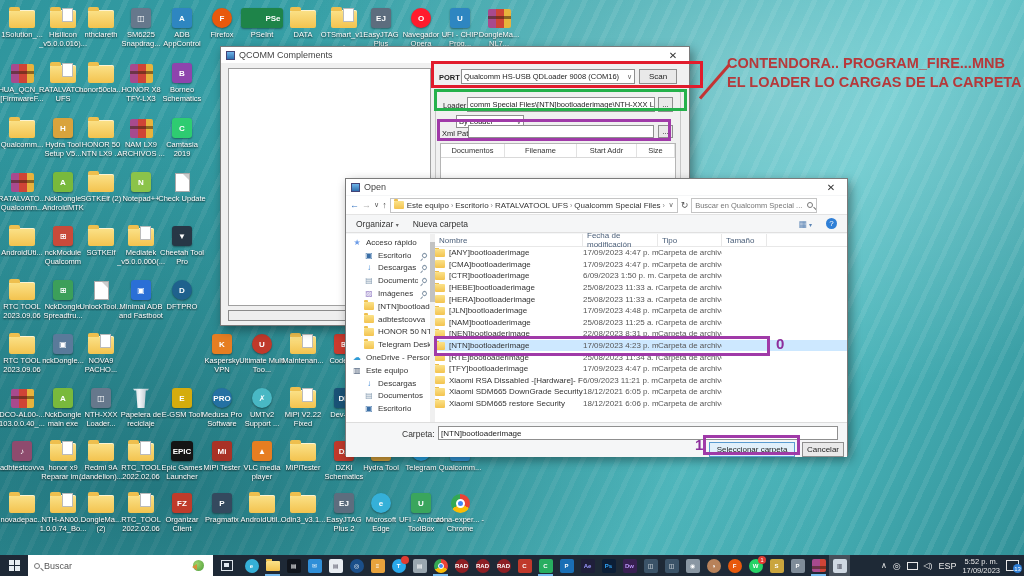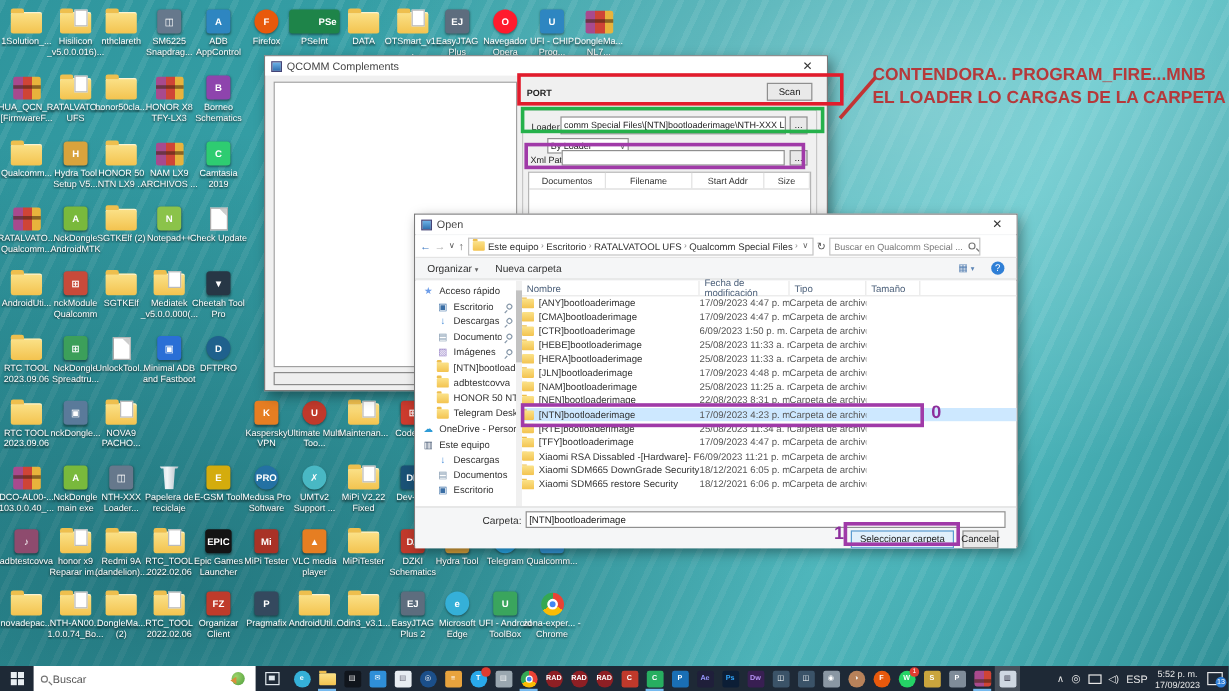--- a/index.html
+++ b/index.html
@@ -612,20 +612,24 @@
 
 <div class="win" id="qcomm">
   <div class="titlebar">
     <span class="appico"></span>
     <span>QCOMM Complements</span>
     <span class="closeX">✕</span>
   </div>
   <div class="qlist"></div>
 
   <span class="qlabel" style="left:218px;top:26px;font-weight:bold;">PORT</span>
+  <div class="field combo" style="left:240px;top:22px;width:174px;height:15px;">
+    <span>Qualcomm HS-USB QDLoader 9008 (COM16)</span>
+      <span class="arr">∨</span>
+  </div>
   <div class="btn" style="left:418px;top:22px;width:38px;height:15px;">Scan</div>
 
   <div class="qgroup"></div>
 
   <span class="qlabel" style="left:222px;top:54px;">Loader</span>
   <div class="field" style="left:246px;top:50px;width:188px;height:15px;">
     <span>comm Special Files\[NTN]bootloaderimage\NTH-XXX Loader File.mbn</span>
   </div>
   <div class="btn" style="left:437px;top:50px;width:15px;height:15px;">...</div>
 
@@ -880,21 +884,21 @@
           </div>
         </div>
     </div>
   </div>
   <div class="dfooter">
     <span style="position:absolute;left:56px;top:6px;font-size:8.5px;color:#333;">Carpeta:</span>
     <div class="field" style="left:92px;top:3px;width:400px;height:14px;font-size:8px;">
       <span>[NTN]bootloaderimage</span>
     </div>
     <div class="btn" style="left:363px;top:19px;width:86px;height:15px;background:#e1f0fb;border-color:#5a9bd0;">Seleccionar carpeta</div>
-    <div class="btn" style="left:456px;top:19px;width:30px;height:15px;">Cancelar</div>
+    <div class="btn" style="left:456px;top:19px;width:42px;height:15px;">Cancelar</div>
   </div>
 
   <div class="sketch purple-box" style="left:88px;top:157px;width:336px;height:20px;border-width:3px;"></div>
   <div class="pmark" style="left:430px;top:156px;">0</div>
   <div class="sketch purple-box" style="left:357px;top:16.5px;width:97px;height:20px;top:256px;"></div>
   <div class="pmark" style="left:349px;top:257px;">1</div>
 </div>
 
 <div id="ann-text">
   <div>CONTENDORA.. PROGRAM_FIRE...MNB</div>

